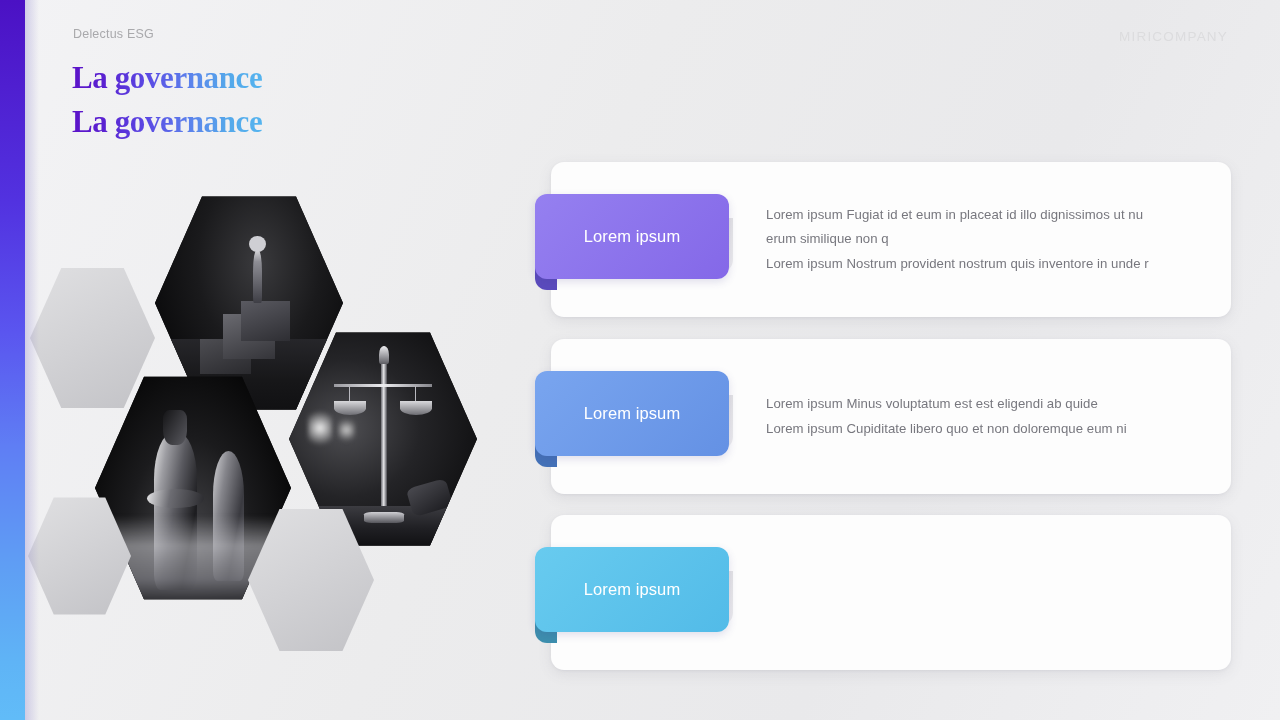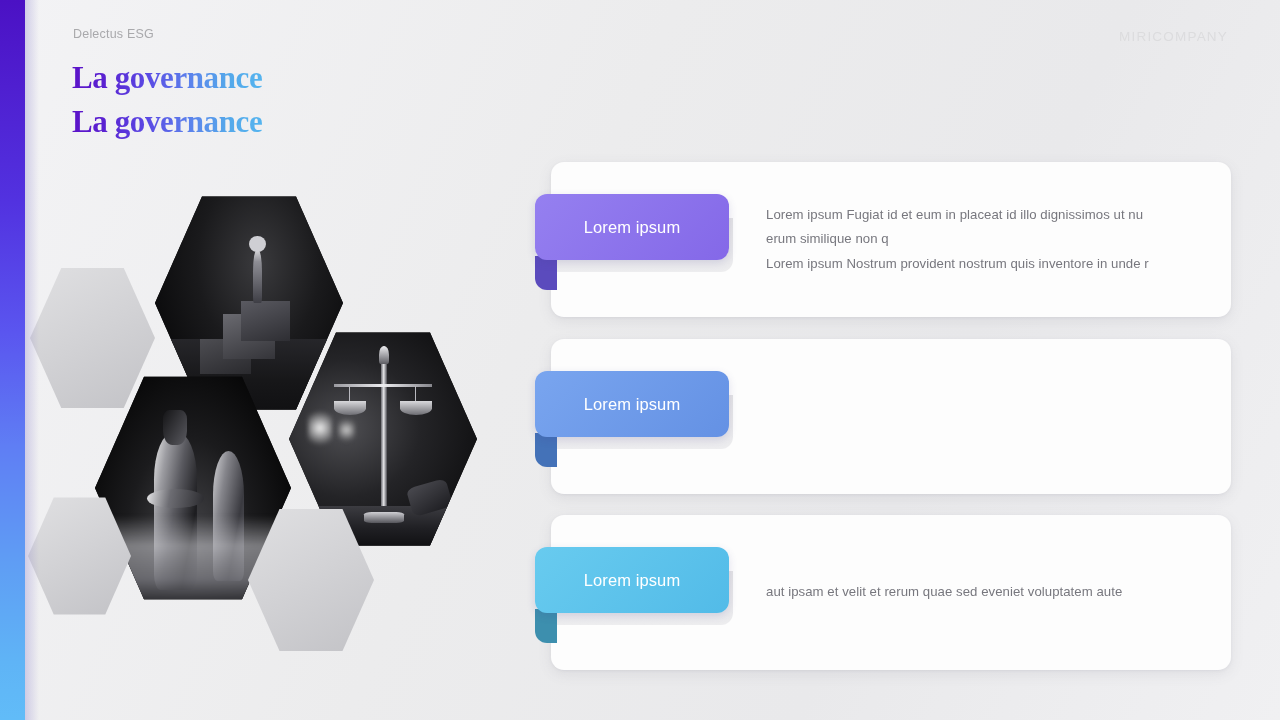--- a/index.html
+++ b/index.html
@@ -234,21 +234,21 @@
     position: absolute;
     left: 0;
     top: 62px;
     width: 22px;
     height: 34px;
     border-radius: 0 0 0 12px;
   }
   .tab {
     position: relative;
     width: 194px;
-    height: 66px;
+    height: 85px;
     border-radius: 12px;
     display: flex;
     align-items: center;
     justify-content: center;
     color: #ffffff;
     font-size: 16.5px;
     letter-spacing: .1px;
     box-shadow: 0 3px 9px rgba(70,60,140,0.16);
   }
 </style>
@@ -330,28 +330,31 @@
   </div>
 
   <div class="card" style="top:339px; height:155px;">
     <div class="tab-wrap" style="top:32px;">
       <div class="tab-shadow"></div>
       <div class="tab-fold" style="background:#4472b8;"></div>
       <div class="tab" style="background:linear-gradient(135deg,#79a5ef,#6491e4);">
         <span>Lorem ipsum</span>
       </div>
     </div>
+    <div class="card-body">
+      <p>Lorem ipsum Minus voluptatum est est eligendi ab quide</p>
+      <p>Lorem ipsum Cupiditate libero quo et non doloremque eum ni</p>
+    </div>
   </div>
 
   <div class="card" style="top:515px; height:155px;">
     <div class="tab-wrap" style="top:32px;">
       <div class="tab-shadow"></div>
       <div class="tab-fold" style="background:#3d8fae;"></div>
       <div class="tab" style="background:linear-gradient(135deg,#68cbef,#52bbe8);">
         <span>Lorem ipsum</span>
       </div>
     </div>
     <div class="card-body">
-      <p> aut ipsam et velit et rerum quae sed eveniet voluptatem aute</p>
     </div>
   </div>
 
 </div>
 
 </body></html>

